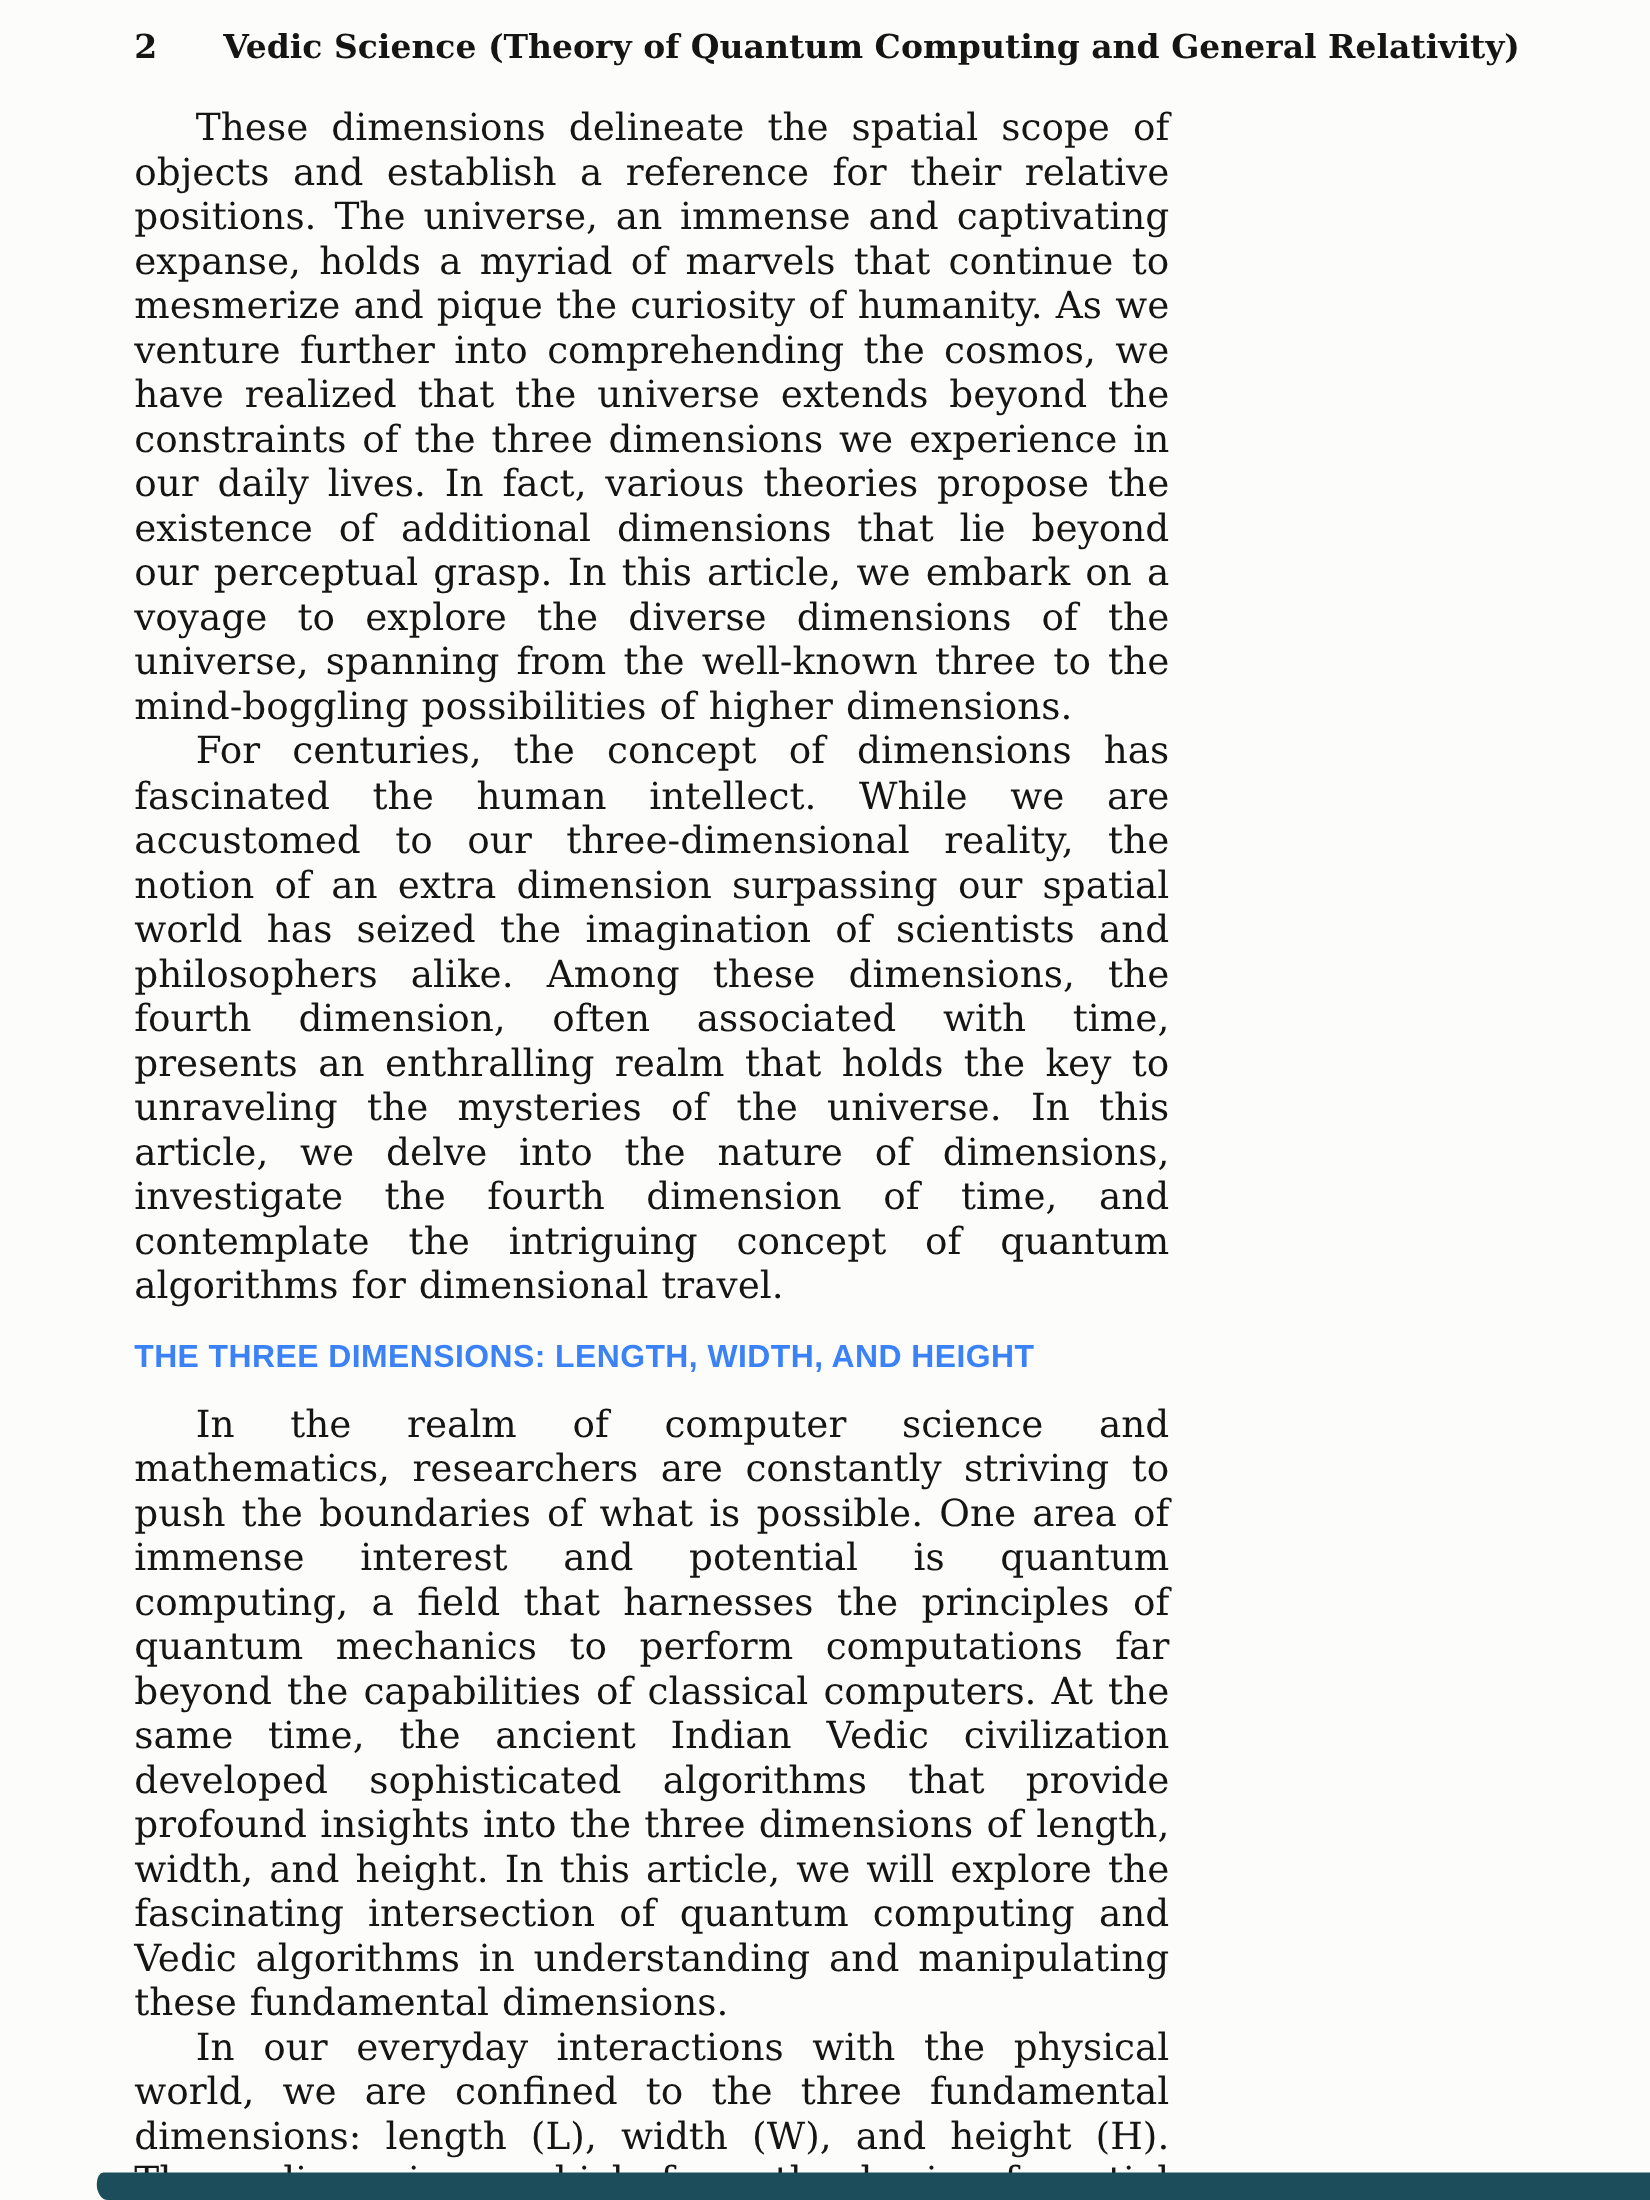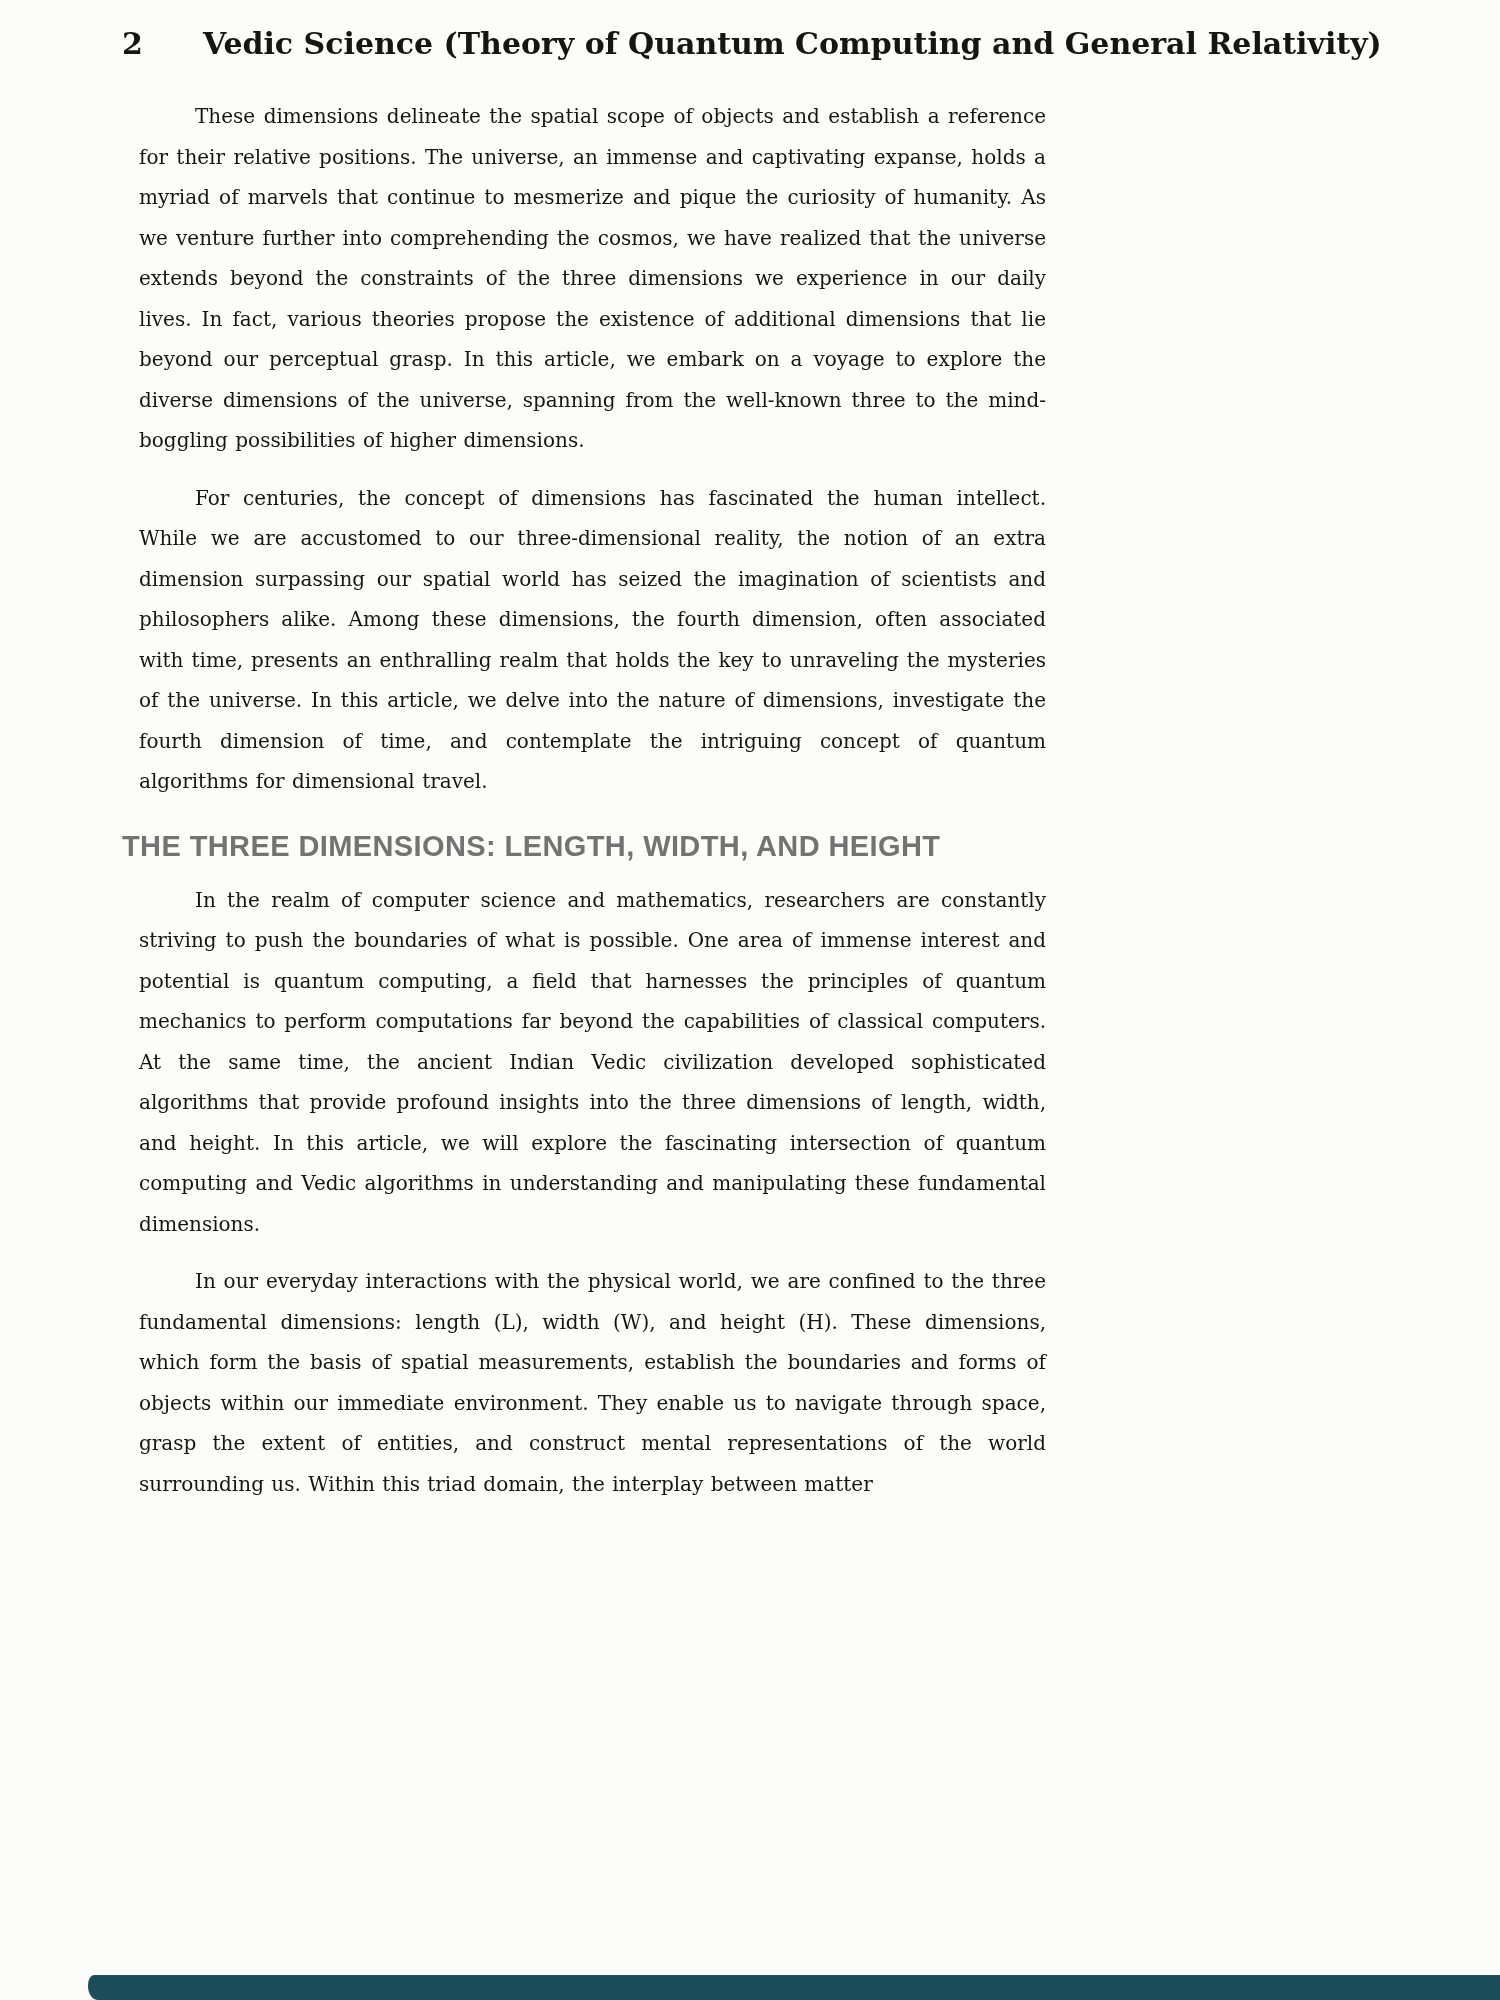--- a/index.html
+++ b/index.html
@@ -32,34 +32,34 @@
     margin-right: 60px;
     flex: 0 0 auto;
   }
   .running-title {
     white-space: nowrap;
   }
   .body-text {
     margin-top: 34px;
   }
   p.para {
-    font-size: 20px;
+    font-size: 34px;
     line-height: 40.5px;
     text-align: justify;
     text-indent: 56px;
-    margin: 17px;
+    margin: 0;
     word-spacing: 1px;
   }
   h2.section-heading {
     font-family: "Liberation Sans", sans-serif;
     font-weight: bold;
     font-size: 29px;
     letter-spacing: 0.4px;
-    margin: 28px 0 8px 0;
-    color: #737373;
+    margin: 28px 0 24px 0;
+    color: #3b82f6;
   }
   .scan-edge {
     position: absolute;
     left: 88px;
     right: 0;
     bottom: 0;
     height: 25px;
     border-top-left-radius: 6px 10px;
     border-bottom-left-radius: 10px 14px;
   }

